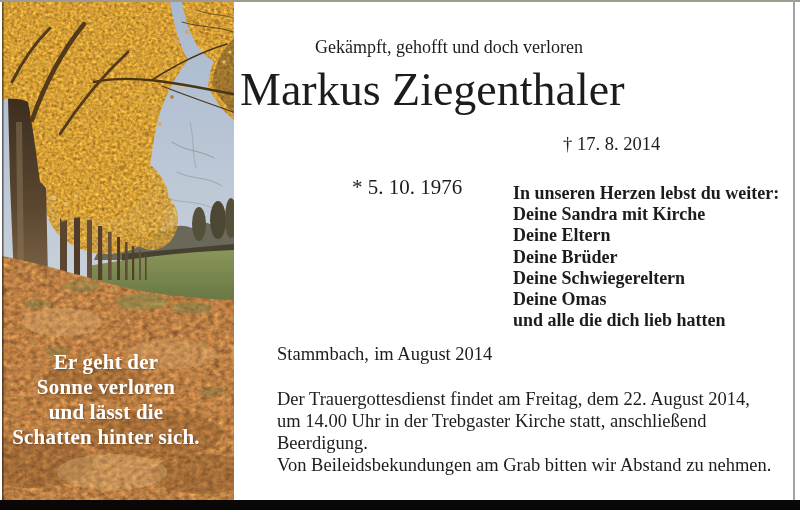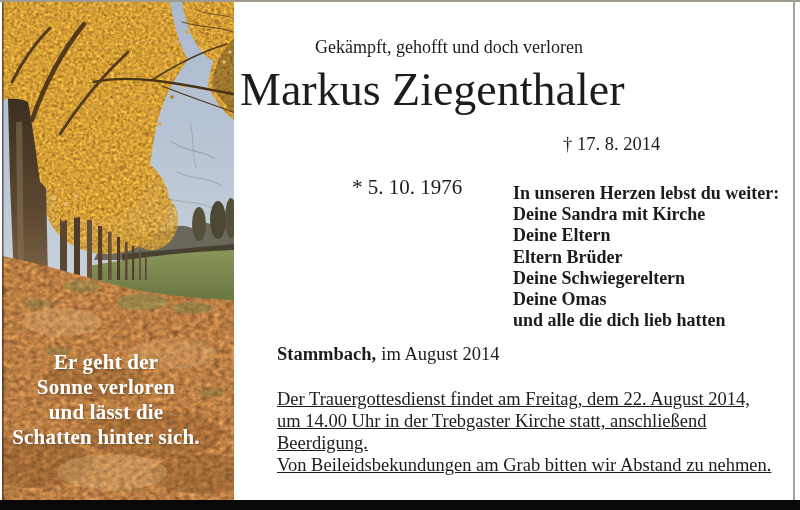--- a/index.html
+++ b/index.html
@@ -26,24 +26,24 @@
     letter-spacing:.2px;
   }
   
   .intro{left:275px;top:37px;font-size:18px;white-space:nowrap;margin-left:40px;}
   .name{left:240px;top:64px;width:552px;text-align:left;font-size:46px;line-height:1.15;white-space:nowrap;}
   .birth{left:352px;top:134px;font-size:21px;white-space:nowrap;margin-top:41px;}
   .death{left:563px;top:134px;font-size:18.5px;white-space:nowrap;text-align:right;}
   .dedication{left:513px;top:183px;font-size:18px;line-height:21.2px;font-weight:bold;}
   .dedication div{white-space:nowrap;}
   .place-line{left:277px;top:344px;font-size:18.5px;white-space:nowrap;}
-  .place-line .bold{font-weight:bold;}
+  .place-line .bold{font-weight:normal;}
   .place-line .rest{margin-left:.28em;}
   .service{left:277px;top:388px;font-size:18.5px;line-height:22px;}
-  .service div{white-space:nowrap;text-decoration:underline;}
+  .service div{white-space:nowrap;}
 </style>
 </head>
 <body>
 
 <div class="stage">
 
   <div class="abs photo">
     <svg width="232" height="499" viewBox="0 0 232 499" xmlns="http://www.w3.org/2000/svg">
       <defs>
         <linearGradient id="gSky" x1="0" y1="0" x2="0" y2="1">
@@ -189,21 +189,21 @@
 
   <div class="abs intro">Gekämpft, gehofft und doch verloren</div>
   <div class="abs name">Markus Ziegenthaler</div>
   <div class="abs birth">* 5. 10. 1976</div>
   <div class="abs death">† 17. 8. 2014</div>
 
   <div class="abs dedication">
     <div>In unseren Herzen lebst du weiter:</div>
     <div>Deine Sandra mit Kirche</div>
     <div>Deine Eltern</div>
-    <div>Eltern Brüder</div>
+    <div>Deine Brüder</div>
     <div>Deine Schwiegereltern</div>
     <div>Deine Omas</div>
     <div>und alle die dich lieb hatten</div>
   </div>
 
   <div class="abs place-line">
     <span class="bold">Stammbach,</span><span class="rest">im August 2014</span>
   </div>
 
   <div class="abs service">

